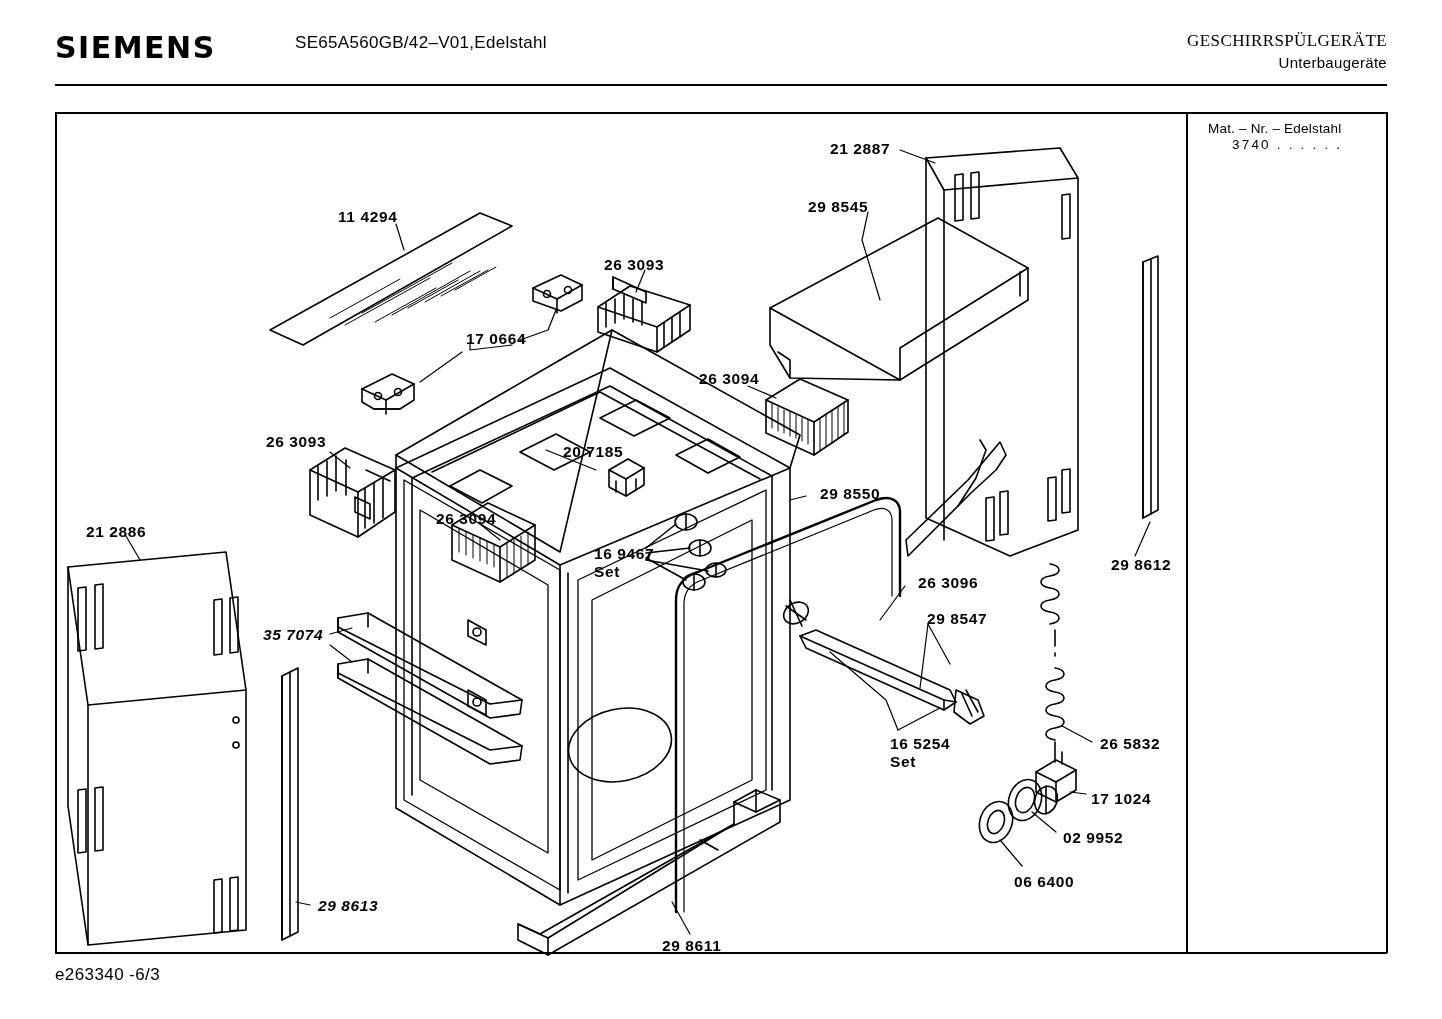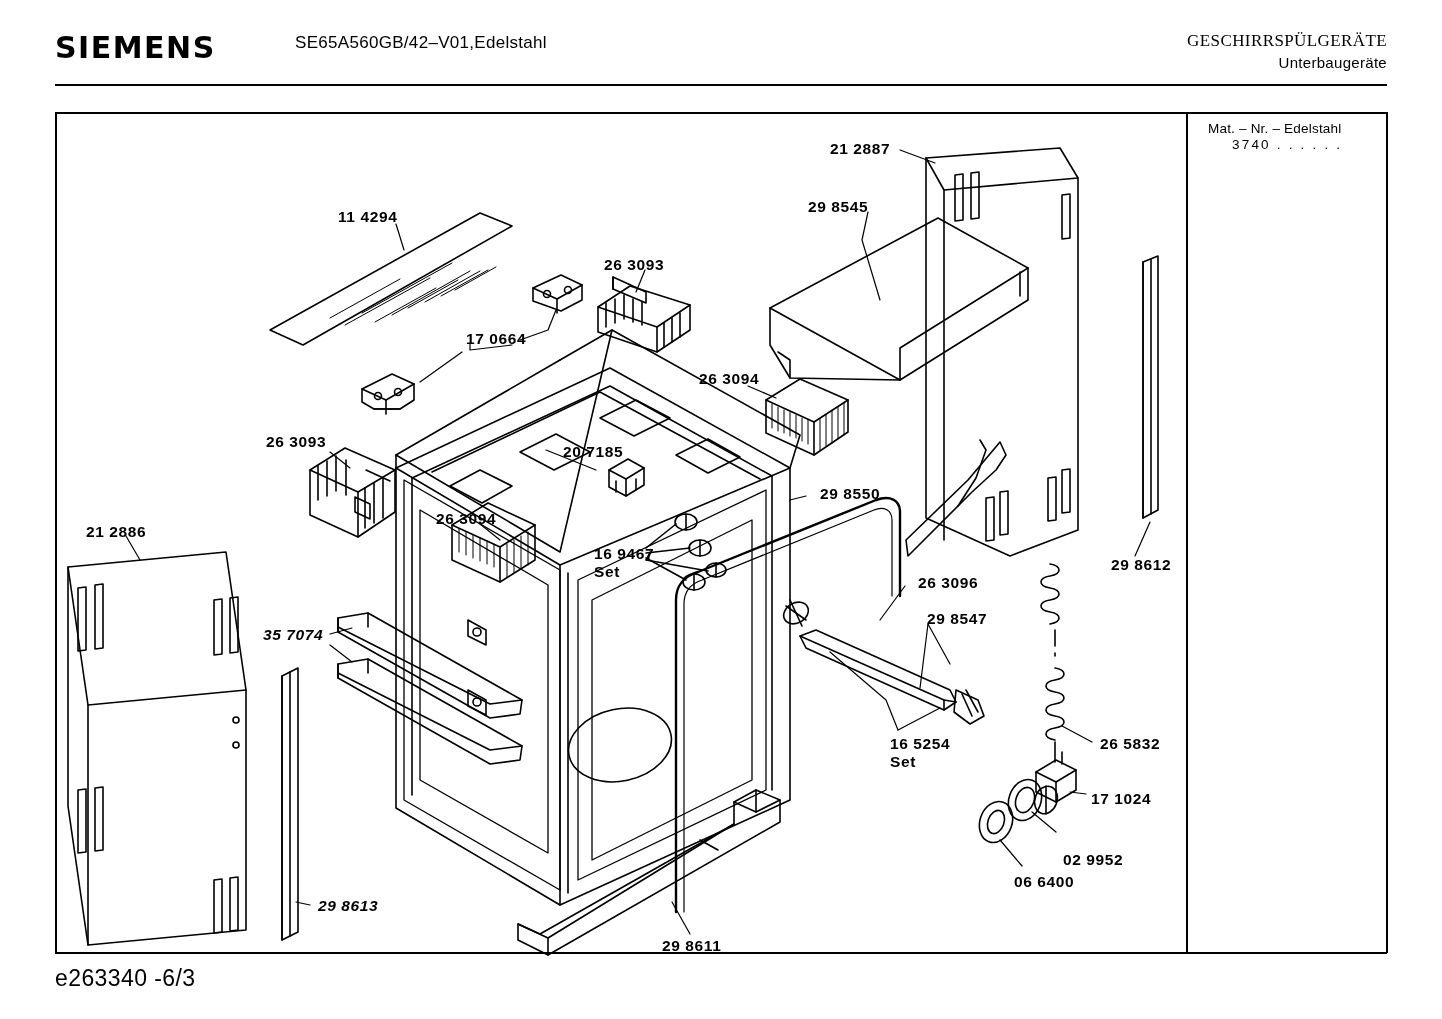--- a/index.html
+++ b/index.html
@@ -40,21 +40,21 @@
     position:absolute;left:1208px;top:121px;
     font-size:13.5px;letter-spacing:0.2px;
   }
   .matnr2{
     position:absolute;left:1232px;top:137px;
     font-size:13.5px;letter-spacing:2.2px;
   }
 
   .footer{
     position:absolute;left:55px;top:965px;
-    font-size:23px;letter-spacing:0.4px;text-align:right;
+    font-size:17px;letter-spacing:0.4px;text-align:right;
   }
 
   
   .lbl{
     position:absolute;
     font-size:15.5px;
     font-weight:bold;
     letter-spacing:0.6px;
     white-space:nowrap;
   }
@@ -418,18 +418,18 @@
   <div class="lbl" style="left:1111px;top:556px;"><span>29 8612</span></div>
   <div class="lbl" style="left:918px;top:574px;"><span>26 3096</span></div>
   <div class="lbl" style="left:927px;top:610px;"><span>29 8547</span></div>
   <div class="lbl" style="left:263px;top:626px;font-style:italic;"><span>35 7074</span></div>
   <div class="lbl" style="left:890px;top:735px;">
     <span>16 5254</span>
     <span class="sub">Set</span>
   </div>
   <div class="lbl" style="left:1100px;top:735px;"><span>26 5832</span></div>
   <div class="lbl" style="left:1091px;top:790px;"><span>17 1024</span></div>
-  <div class="lbl" style="left:1063px;top:829px;margin-top:22px;"><span>02 9952</span></div>
+  <div class="lbl" style="left:1063px;top:829px;"><span>02 9952</span></div>
   <div class="lbl" style="left:1014px;top:873px;text-align:right;"><span>06 6400</span></div>
   <div class="lbl" style="left:318px;top:897px;font-style:italic;"><span>29 8613</span></div>
   <div class="lbl" style="left:662px;top:937px;"><span>29 8611</span></div>
 
 </div>
 
 </body></html>

